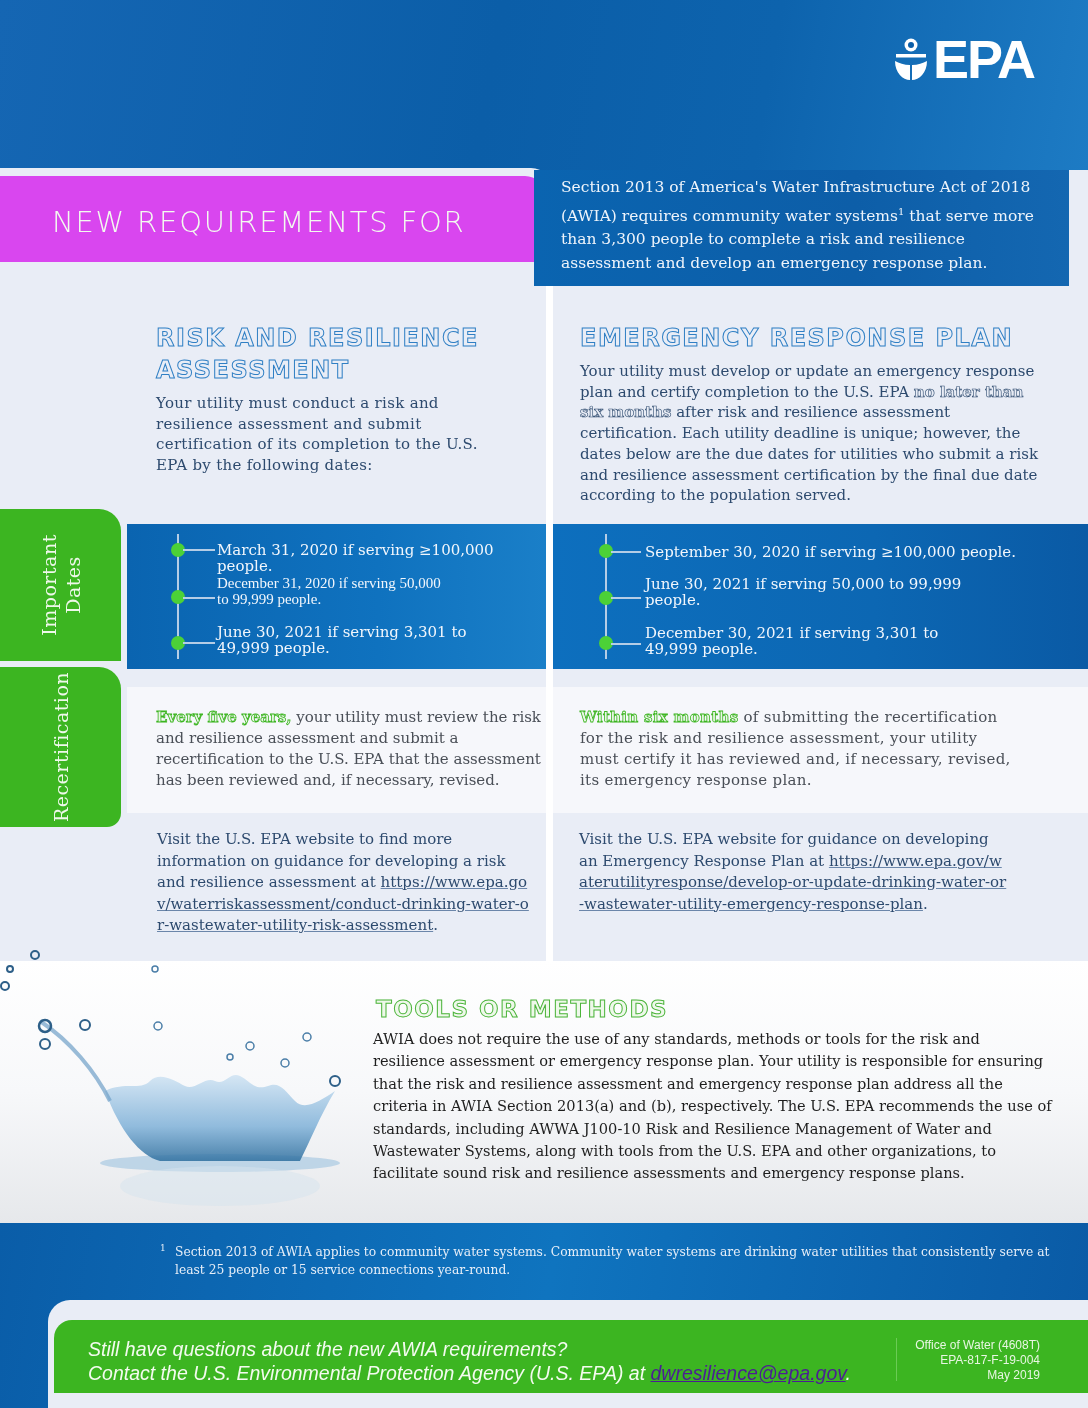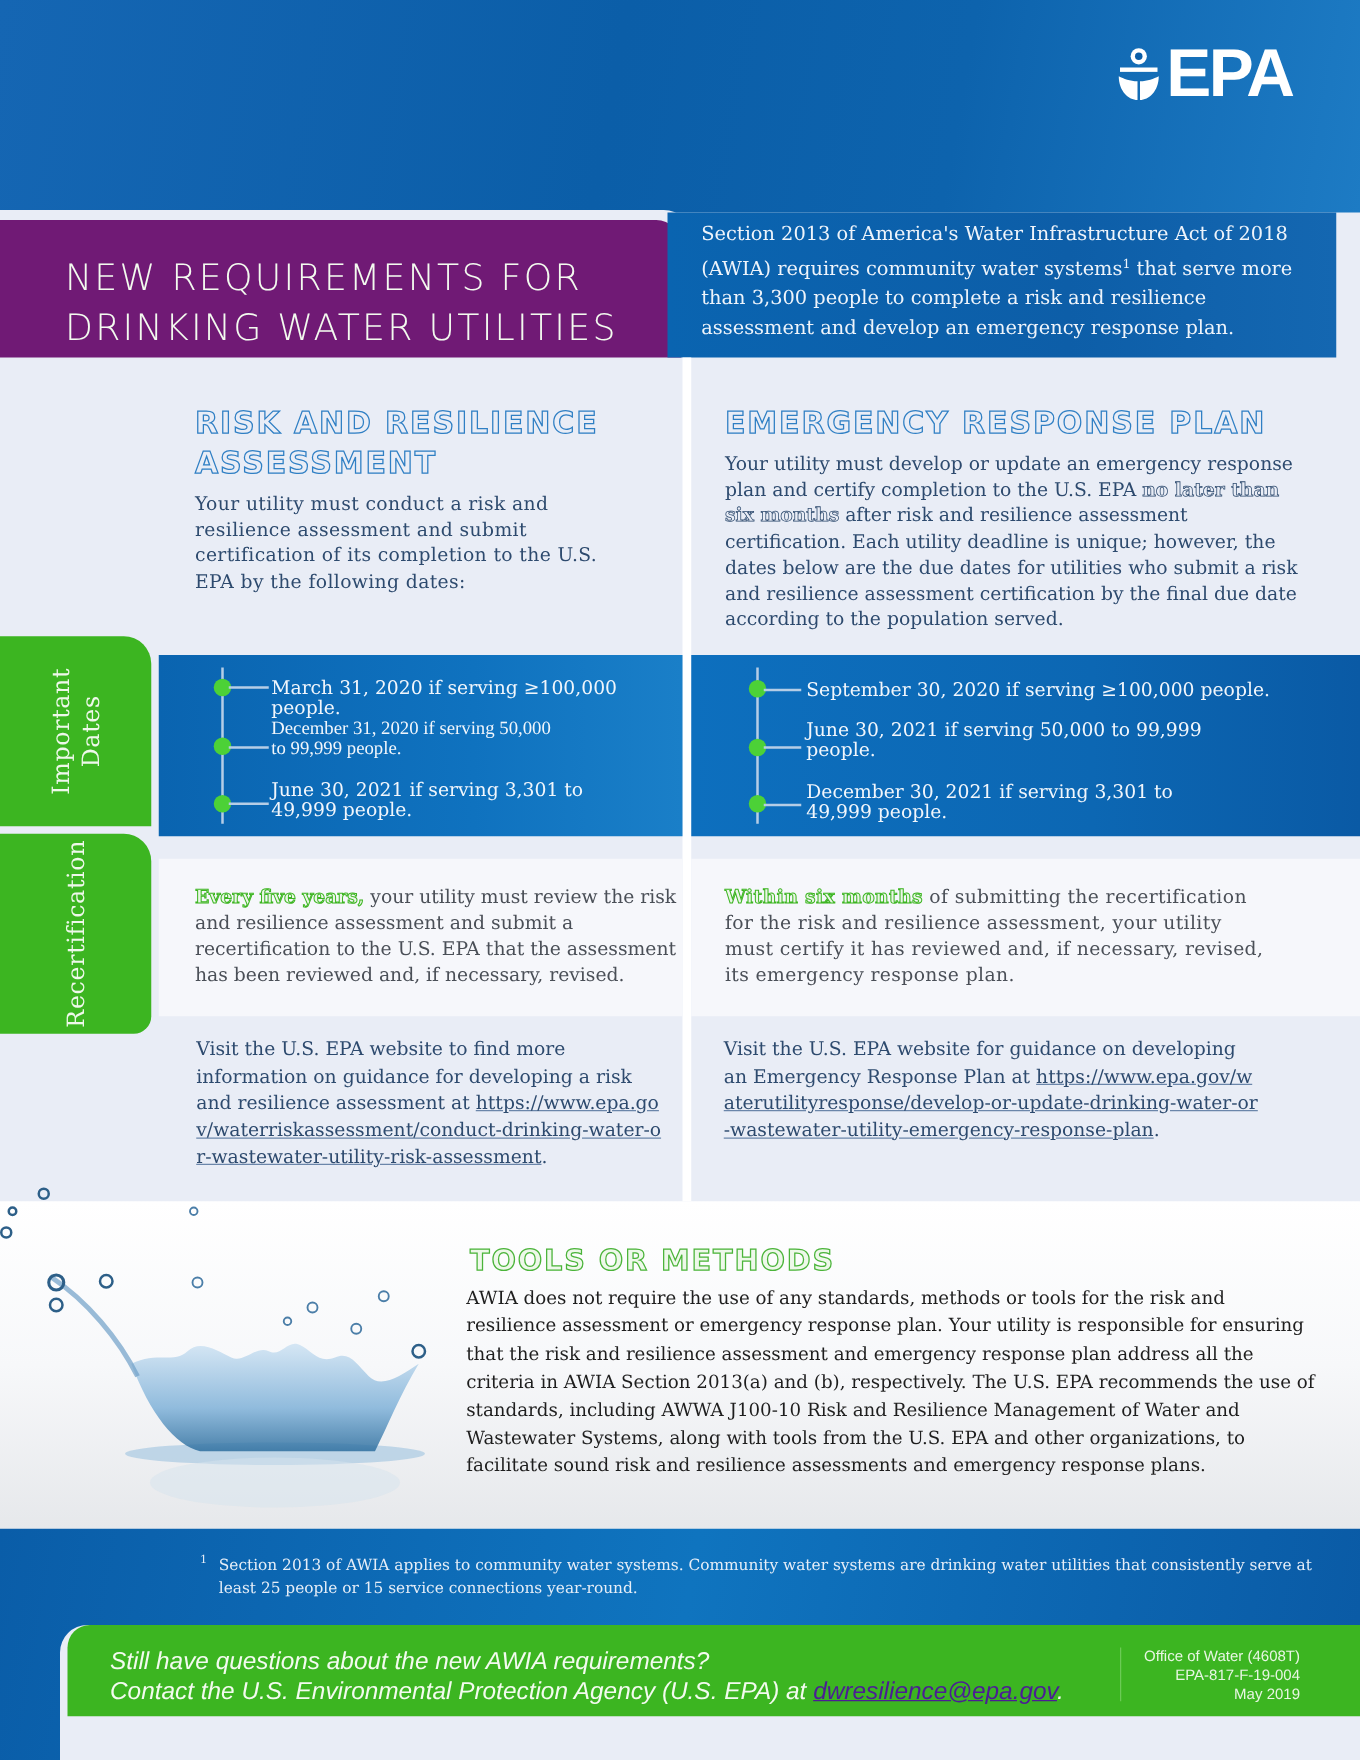--- a/index.html
+++ b/index.html
@@ -28,22 +28,22 @@
     font-family: "Liberation Sans", sans-serif; font-weight: 700;
     font-size: 54px; color: #ffffff; letter-spacing: -2px; margin-left: 4px; line-height: 48px;
   }
 
   
   .req-tab-wrap {
     position: absolute; left: 0; top: 168px; width: 553px; height: 122px;
     background: #e9edf6; border-top-right-radius: 22px;
   }
   .req-tab {
-    position: absolute; left: 0; top: 8px; width: 545px; height: 110px;
-    background: #701a75; border-top-right-radius: 20px;
+    position: absolute; left: 0; top: 8px; width: 545px; height: 86px;
+    background: #d946ef; border-top-right-radius: 20px;
   }
   .req-tab-text {
     position: absolute; left: 52px; top: 26px;
     font-family: "DejaVu Sans", sans-serif; font-weight: 300;
     font-size: 29px; line-height: 40px; letter-spacing: 1.8px; color: #f3fbef;
     text-transform: uppercase;
   }
   .intro-box {
     position: absolute; left: 534px; top: 170px; width: 535px; height: 116px;
     background: linear-gradient(90deg, #0a64b0 0%, #0d5ea8 60%, #1467b1 100%);
@@ -146,21 +146,21 @@
     font-family: "DejaVu Serif", serif; font-size: 12.3px; line-height: 18px; color: #e6eef8;
   }
   .footnote-mark { position: absolute; left: 0; top: -4px; font-size: 9px; }
   .footnote-body { padding-left: 15px; display: block; }
 
   .contact-wrap {
     position: absolute; left: 48px; top: 1300px; width: 1040px; height: 108px;
     background: #e9edf6; border-top-left-radius: 22px;
   }
   .contact-box {
-    position: absolute; left: 6px; top: 0; width: 1034px; height: 73px;
+    position: absolute; left: 6px; top: 20px; width: 1034px; height: 73px;
     background: #3cb521; border-top-left-radius: 18px;
   }
   .contact-text {
     position: absolute; left: 34px; top: 17px;
     font-family: "Liberation Sans", sans-serif; font-style: italic;
     font-size: 19.5px; line-height: 24px; color: #f3fbef;
   }
   .contact-text a { color: #4c1d95; text-decoration: underline; }
   .meta-divider { position: absolute; left: 842px; top: 18px; width: 1px; height: 43px; background: #6bcb55; }
   .meta-block {
@@ -181,21 +181,20 @@
       <path d="M34 26 C34 38 26 45 19 45 L19 30 C25 30 30 28 34 26 Z" fill="#fff"></path>
     </svg>
     <span class="epa-logo-text">EPA</span>
   </div>
 </div>
 
 <div class="req-tab-wrap">
   <div class="req-tab">
     <div class="req-tab-text">
       <div>NEW REQUIREMENTS FOR</div>
-      <div>DRINKING WATER UTILITIES</div>
     </div>
   </div>
 </div>
 
 <div class="intro-box">
   <p class="intro-text"><span>Section 2013 of America's Water Infrastructure Act of 2018 (AWIA) requires community water systems</span><sup>1</sup><span> that serve more than 3,300 people to complete a risk and resilience assessment and develop an emergency response plan.</span></p>
 </div>
 
 <div class="col-divider"></div>
 

